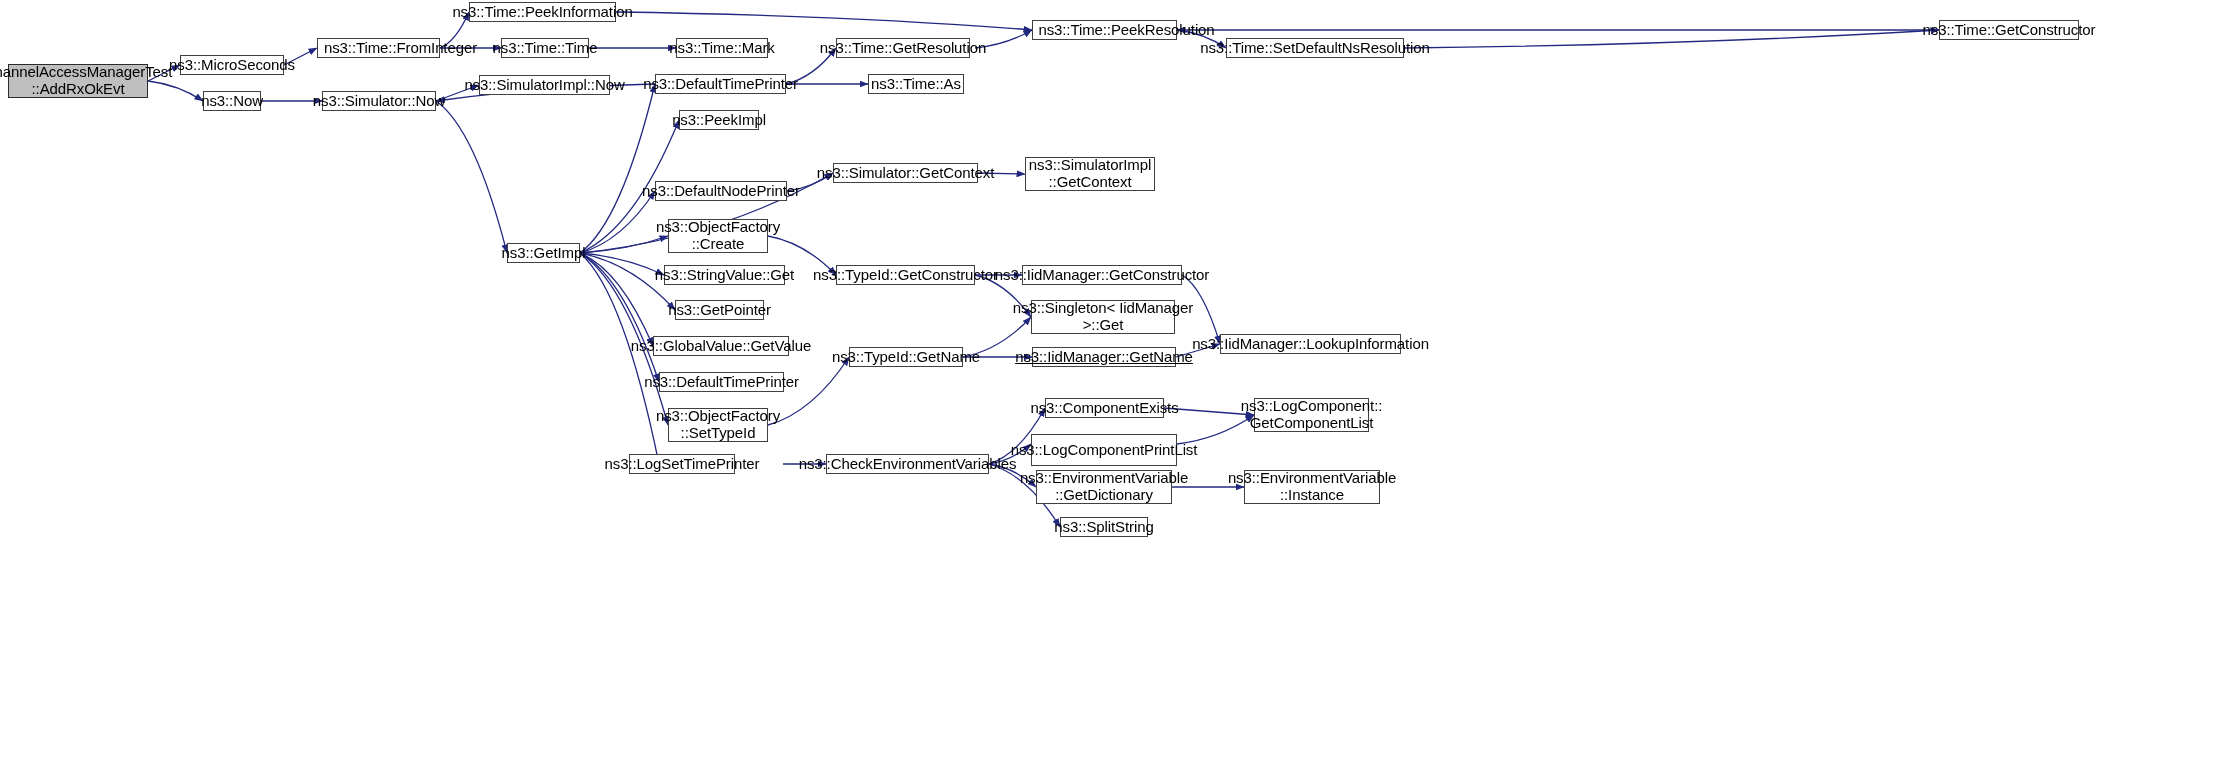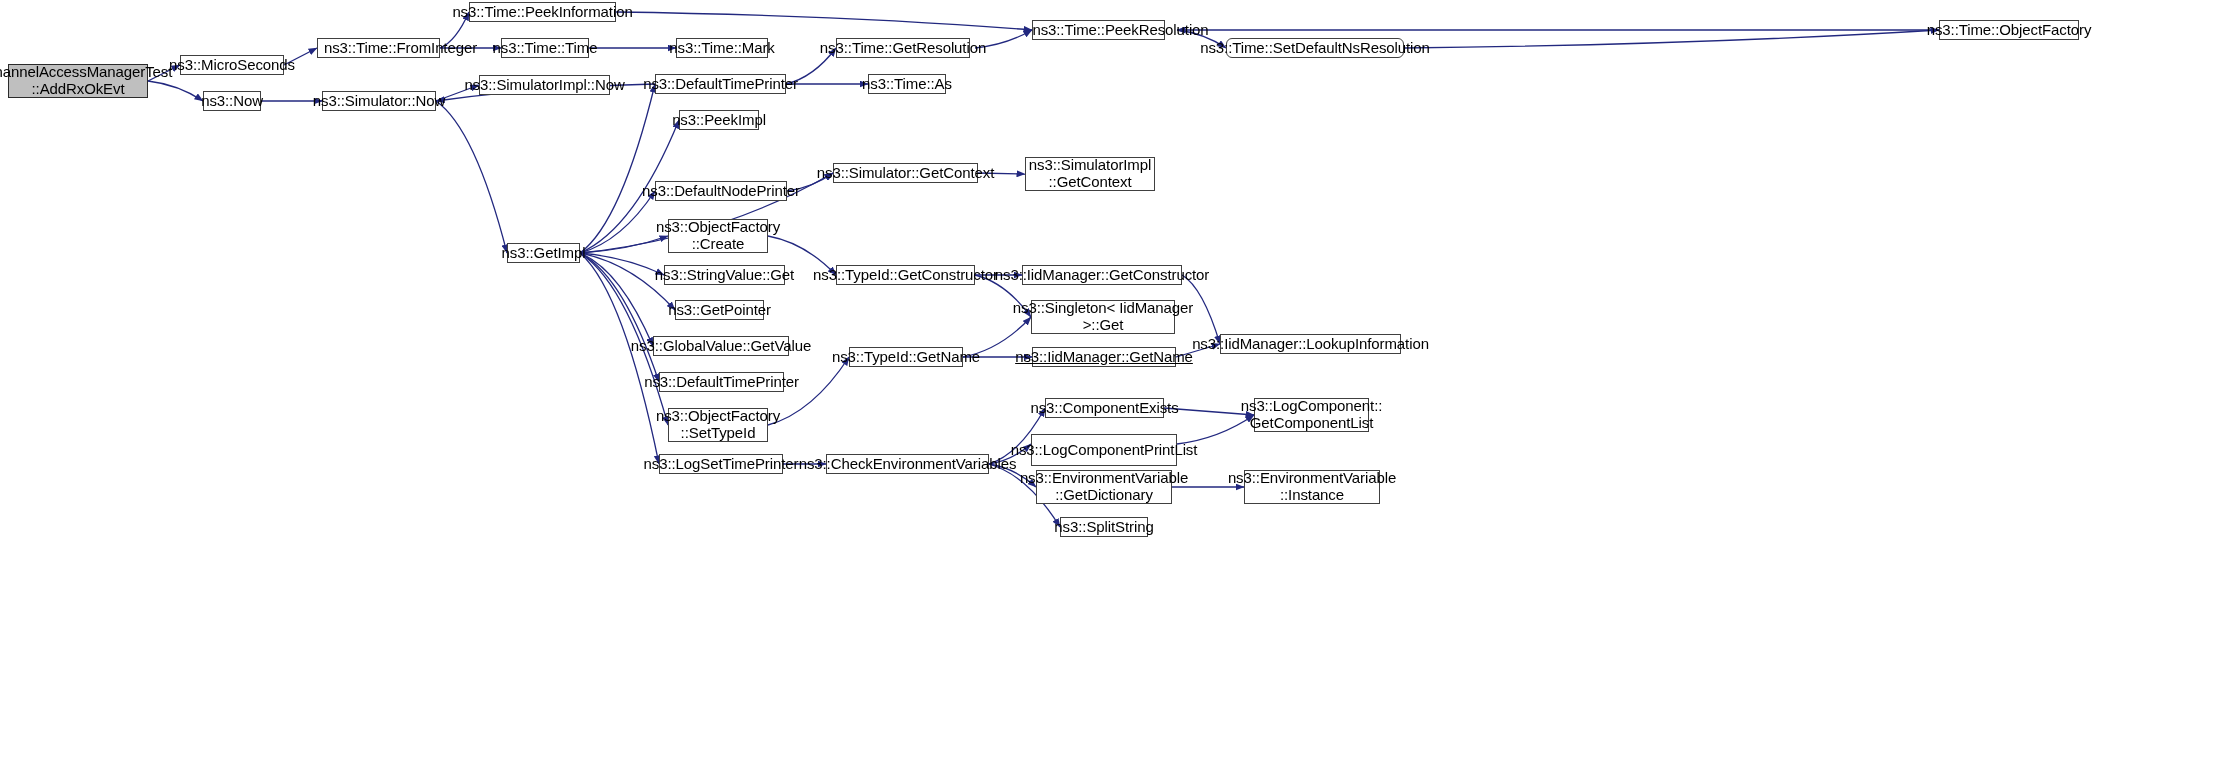--- a/index.html
+++ b/index.html
@@ -123,40 +123,40 @@
       <div class="node" style="left: 655px; top: 181px; width: 132px; height: 20px;"><span class="lbl">ns3::DefaultNodePrinter</span></div>
       <div class="node" style="left: 668px; top: 219px; width: 100px; height: 34px;"><span class="lbl">ns3::ObjectFactory
 ::Create</span></div>
       <div class="node" style="left: 507px; top: 243px; width: 73px; height: 20px;"><span class="lbl">ns3::GetImpl</span></div>
       <div class="node" style="left: 664px; top: 265px; width: 121px; height: 20px;"><span class="lbl">ns3::StringValue::Get</span></div>
       <div class="node" style="left: 675px; top: 300px; width: 89px; height: 20px;"><span class="lbl">ns3::GetPointer</span></div>
       <div class="node" style="left: 653px; top: 336px; width: 136px; height: 20px;"><span class="lbl">ns3::GlobalValue::GetValue</span></div>
       <div class="node" style="left: 659px; top: 372px; width: 125px; height: 20px;"><span class="lbl">ns3::DefaultTimePrinter</span></div>
       <div class="node" style="left: 668px; top: 408px; width: 100px; height: 34px;"><span class="lbl">ns3::ObjectFactory
 ::SetTypeId</span></div>
-      <div class="node" style="left: 659px; top: 454px; width: 124px; height: 20px;"><span class="lbl">ns3::LogSetTimePrinter</span></div>
+      <div class="node" style="left: 629px; top: 454px; width: 106px; height: 20px;"><span class="lbl">ns3::LogSetTimePrinter</span></div>
       <div class="node" style="left: 836px; top: 38px; width: 134px; height: 20px;"><span class="lbl">ns3::Time::GetResolution</span></div>
-      <div class="node" style="left: 868px; top: 74px; width: 78px; height: 20px;"><span class="lbl">ns3::Time::As</span></div>
+      <div class="node" style="left: 868px; top: 74px; width: 96px; height: 20px;"><span class="lbl">ns3::Time::As</span></div>
       <div class="node" style="left: 833px; top: 163px; width: 145px; height: 20px;"><span class="lbl">ns3::Simulator::GetContext</span></div>
       <div class="node" style="left: 836px; top: 265px; width: 139px; height: 20px;"><span class="lbl">ns3::TypeId::GetConstructor</span></div>
       <div class="node" style="left: 849px; top: 347px; width: 114px; height: 20px;"><span class="lbl">ns3::TypeId::GetName</span></div>
       <div class="node" style="left: 826px; top: 454px; width: 163px; height: 20px;"><span class="lbl">ns3::CheckEnvironmentVariables</span></div>
-      <div class="node" style="left: 1032px; top: 20px; width: 133px; height: 20px; padding-left: 44px;"><span class="lbl">ns3::Time::PeekResolution</span></div>
+      <div class="node" style="left: 1032px; top: 20px; width: 145px; height: 20px; padding-left: 44px;"><span class="lbl">ns3::Time::PeekResolution</span></div>
       <div class="node" style="left: 1025px; top: 157px; width: 130px; height: 34px;"><span class="lbl">ns3::SimulatorImpl
 ::GetContext</span></div>
       <div class="node" style="left: 1022px; top: 265px; width: 160px; height: 20px;"><span class="lbl">ns3::IidManager::GetConstructor</span></div>
       <div class="node" style="left: 1031px; top: 300px; width: 144px; height: 34px;"><span class="lbl">ns3::Singleton&lt; IidManager
 &gt;::Get</span></div>
       <div class="node" style="left: 1032px; top: 347px; width: 144px; height: 20px; text-decoration: underline;"><span class="lbl">ns3::IidManager::GetName</span></div>
       <div class="node" style="left: 1045px; top: 398px; width: 119px; height: 20px;"><span class="lbl">ns3::ComponentExists</span></div>
       <div class="node" style="left: 1031px; top: 434px; width: 146px; height: 32px;"><span class="lbl">ns3::LogComponentPrintList</span></div>
       <div class="node" style="left: 1036px; top: 470px; width: 136px; height: 34px;"><span class="lbl">ns3::EnvironmentVariable
 ::GetDictionary</span></div>
       <div class="node" style="left: 1060px; top: 517px; width: 88px; height: 20px;"><span class="lbl">ns3::SplitString</span></div>
       <div class="node" style="left: 1220px; top: 334px; width: 181px; height: 20px;"><span class="lbl">ns3::IidManager::LookupInformation</span></div>
       <div class="node" style="left: 1254px; top: 398px; width: 115px; height: 34px;"><span class="lbl">ns3::LogComponent::
 GetComponentList</span></div>
       <div class="node" style="left: 1244px; top: 470px; width: 136px; height: 34px;"><span class="lbl">ns3::EnvironmentVariable
 ::Instance</span></div>
-      <div class="node" style="left: 1226px; top: 38px; width: 178px; height: 20px; border-radius: 6px;"><span class="lbl">ns3::Time::SetDefaultNsResolution</span></div>
-      <div class="node" style="left: 1939px; top: 20px; width: 140px; height: 20px;"><span class="lbl">ns3::Time::ObjectFactory</span></div>
+      <div class="node" style="left: 1226px; top: 38px; width: 178px; height: 20px;"><span class="lbl">ns3::Time::SetDefaultNsResolution</span></div>
+      <div class="node" style="left: 1939px; top: 20px; width: 140px; height: 20px;"><span class="lbl">ns3::Time::GetConstructor</span></div>
     </div>
 </div>
 
 </body></html>

